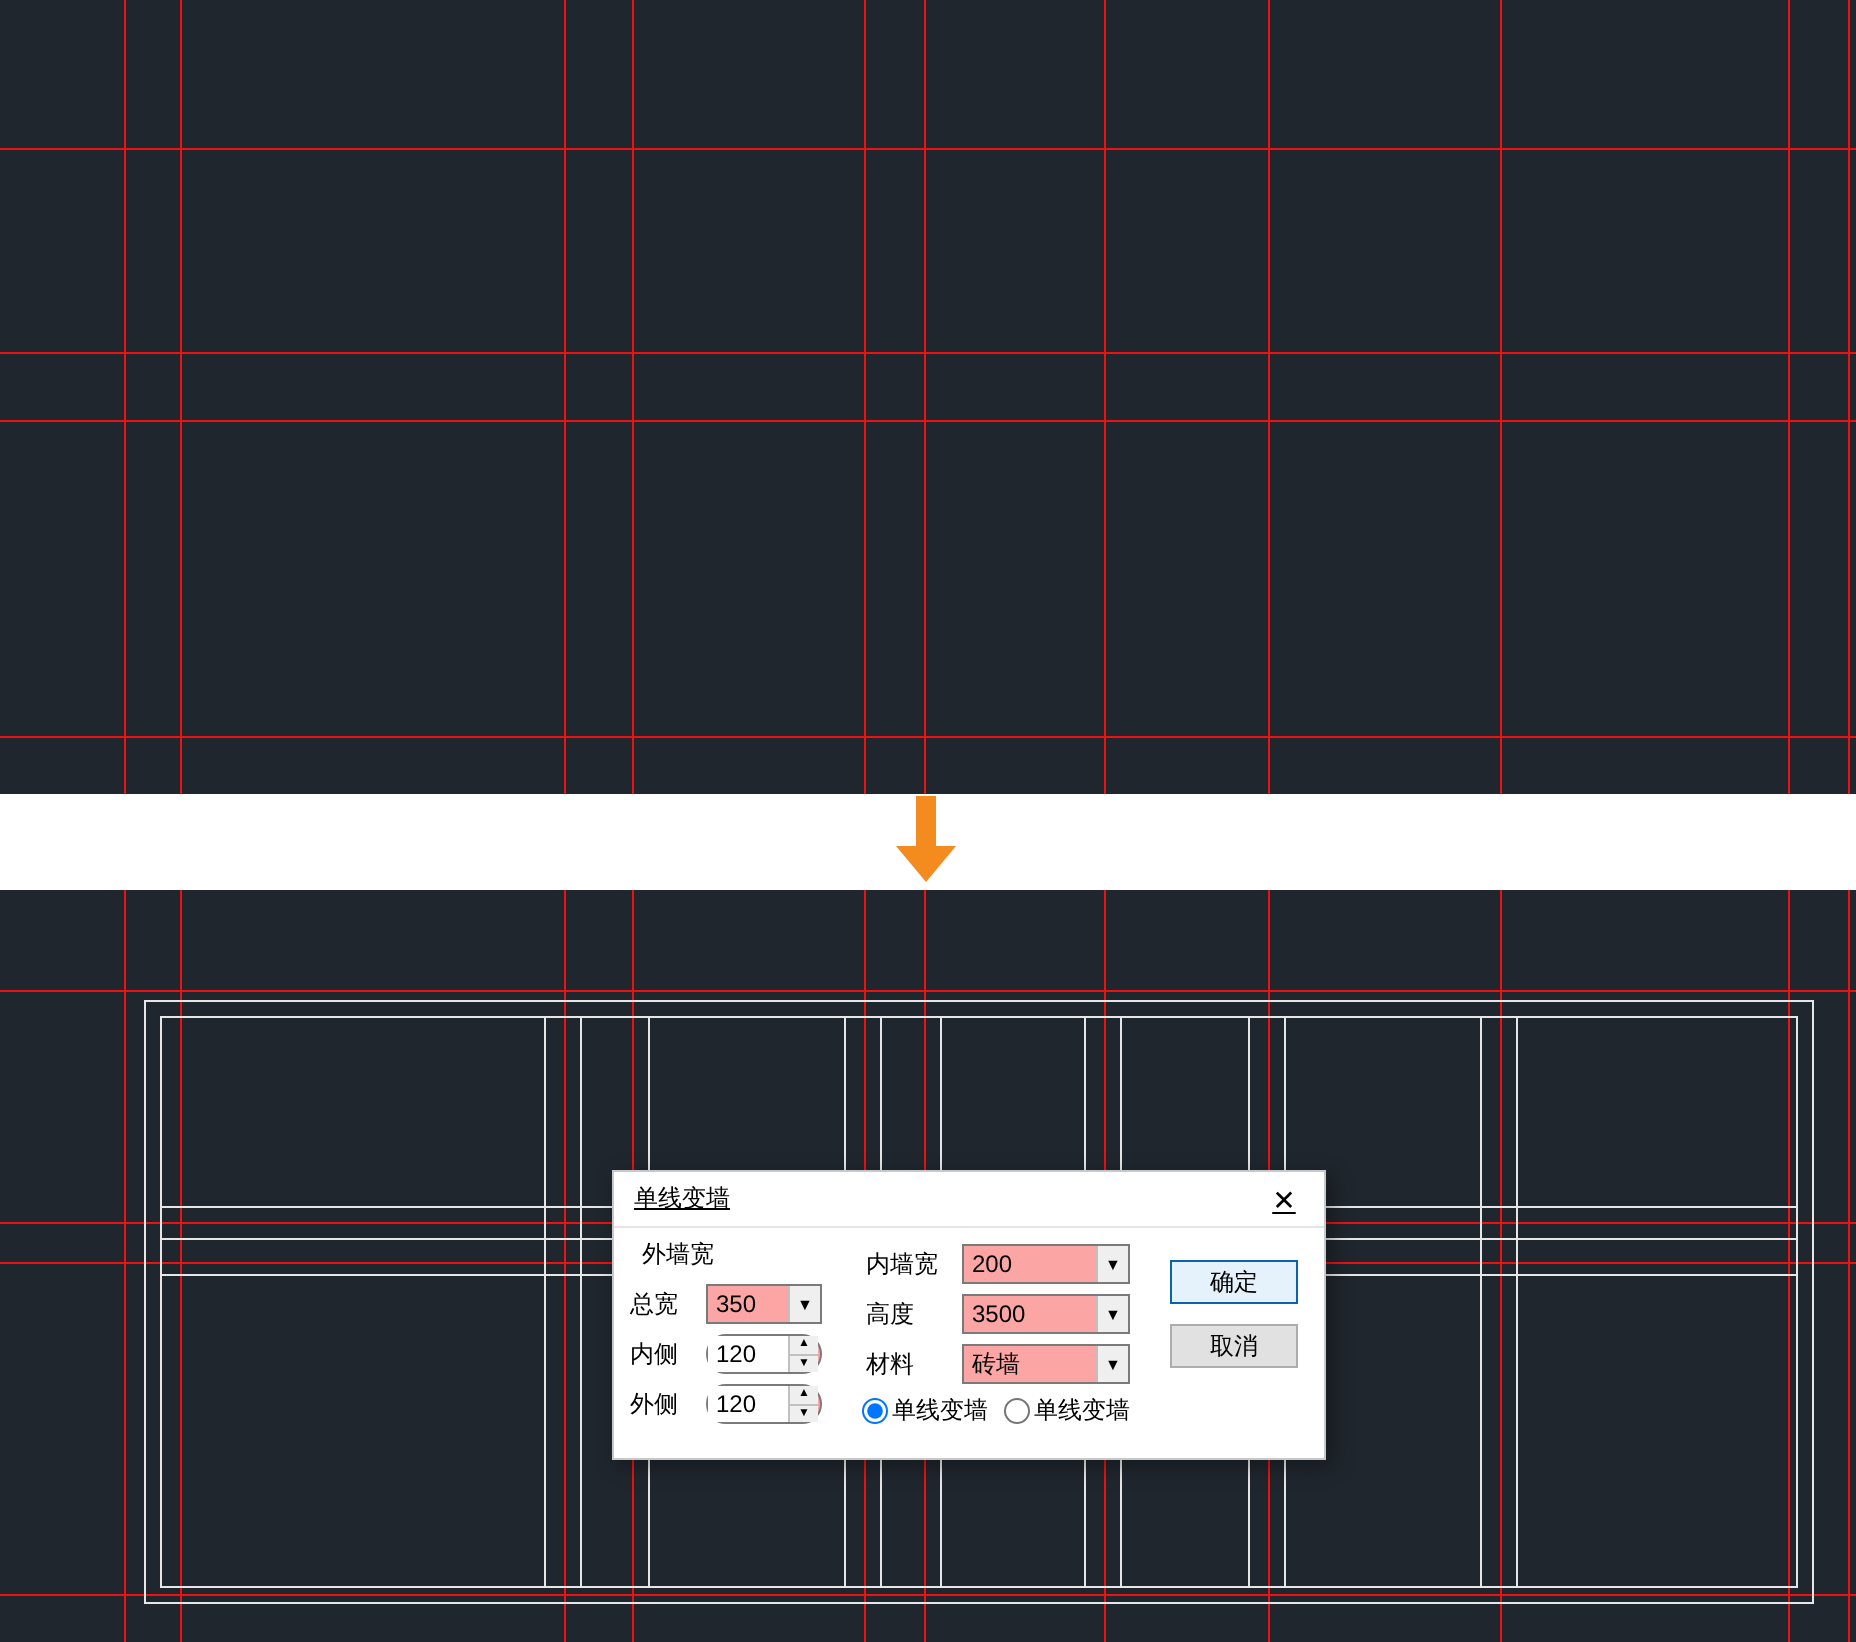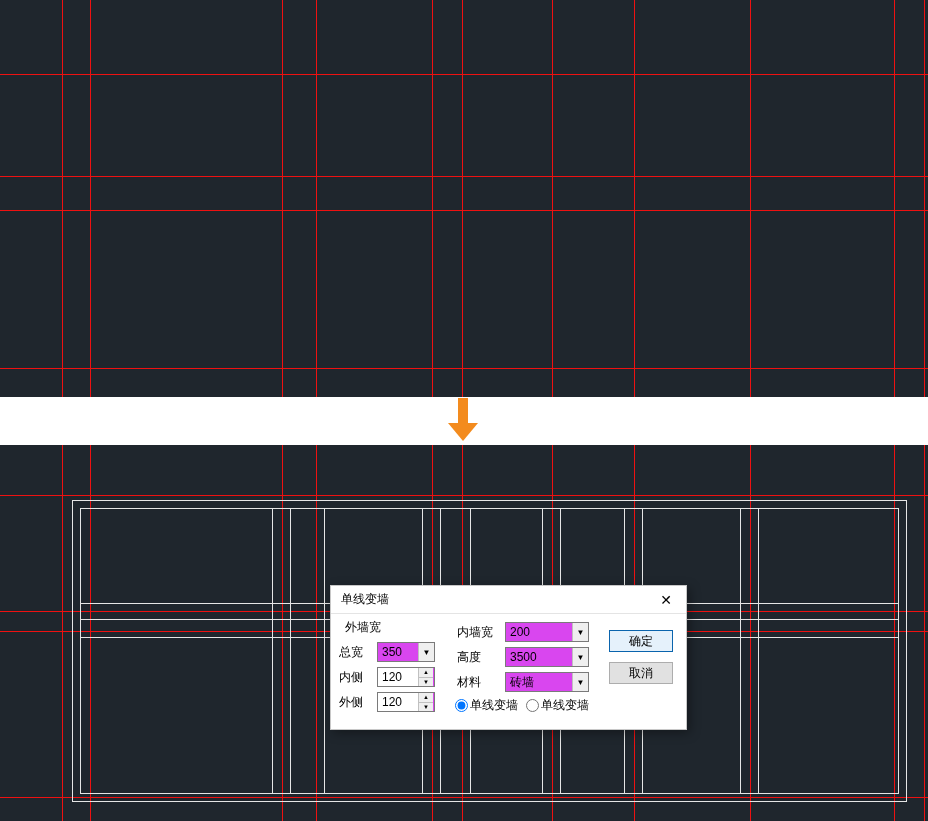--- a/index.html
+++ b/index.html
@@ -66,26 +66,27 @@
     left: 0; top: 25px;
     width: 0; height: 0;
     border-left: 15px solid transparent;
     border-right: 15px solid transparent;
     border-top: 18px solid #f38b1e;
   }
 
   
   .dialog {
     position: absolute;
-    left: 330px; top: 585px;
+    left: 306px; top: 585px;
     width: 357px;
     background: #ffffff;
     border: 1px solid #c8c8c8;
     box-shadow: 3px 3px 10px rgba(0,0,0,0.35);
     color: #000;
+    text-decoration: underline;
   }
   .dialog .titlebar {
     display: flex;
     align-items: center;
     height: 28px;
     padding: 0 6px 0 10px;
     border-bottom: 1px solid #e4e4e4;
     font-size: 12px;
   }
   .dialog .titlebar .title { flex: 1; }
@@ -117,21 +118,21 @@
   
   .l-neiqiang    { left: 126px; top:  8px; }
   .l-gaodu       { left: 126px; top: 33px; }
   .l-cailiao     { left: 126px; top: 58px; }
 
   
   .combo, .spin {
     position: absolute;
     height: 20px;
     border: 1px solid #7a7a7a;
-    background: #d946ef;
+    background: #fca5a5;
     font-size: 12px;
     display: flex;
     align-items: center;
   }
   .combo .combo-val {
     flex: 1;
     padding: 0 4px;
     overflow: hidden;
     white-space: nowrap;
   }
@@ -144,20 +145,21 @@
   }
 
   .combo.zongkuan { left: 46px; top: 28px; width: 58px; }
 
   .combo.neiqiang { left: 174px; top:  8px; width: 84px; }
   .combo.gaodu    { left: 174px; top: 33px; width: 84px; }
   .combo.cailiao  { left: 174px; top: 58px; width: 84px; }
 
   .spin {
     width: 58px;
+    border-radius: 10px;
   }
   .spin input {
     border: none; outline: none;
     width: 40px; height: 100%;
     padding: 0 4px;
     font-size: 12px;
   }
   .spin .spin-btns {
     width: 15px; height: 100%;
     display: flex; flex-direction: column;

